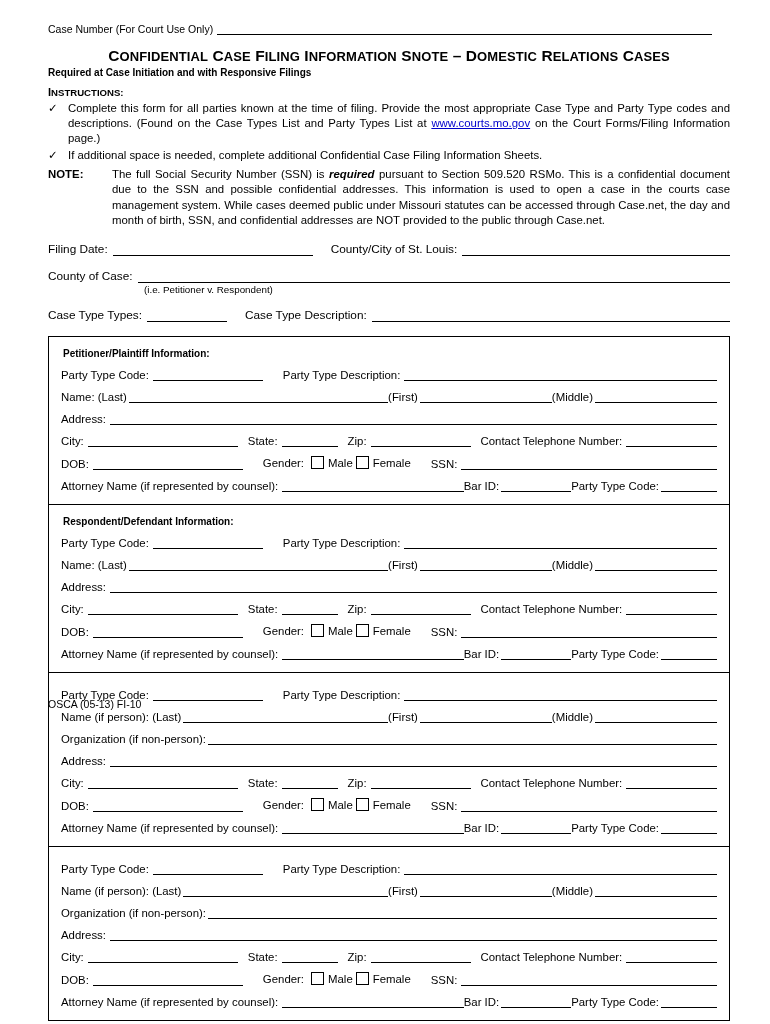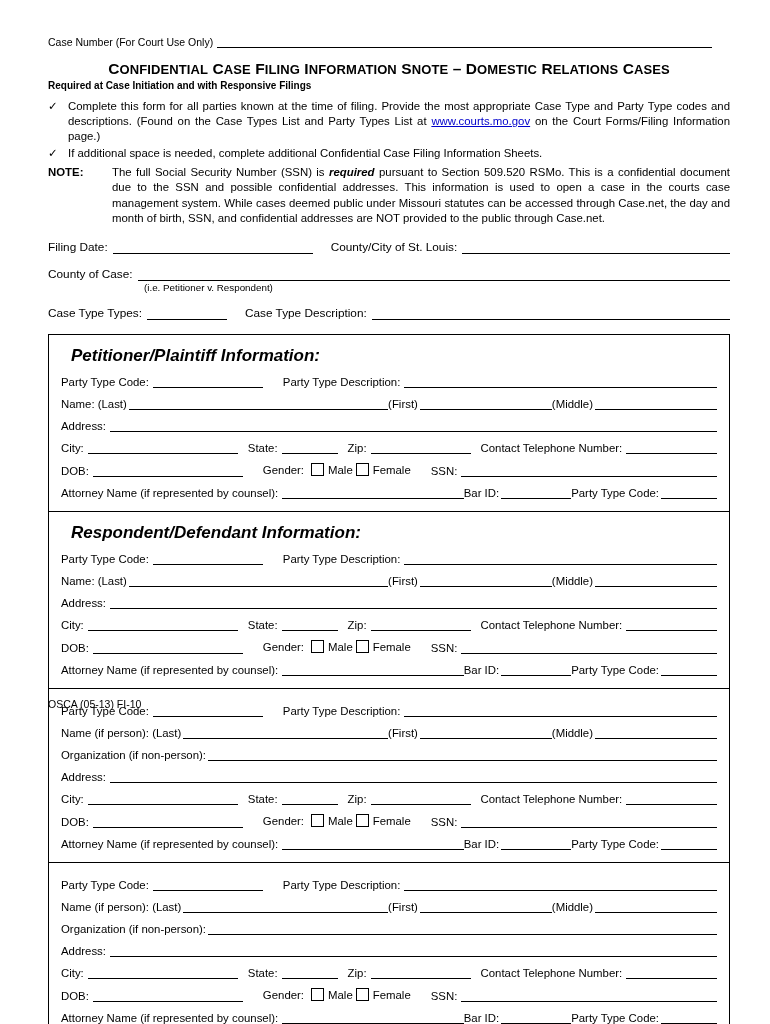--- a/index.html
+++ b/index.html
@@ -11,21 +11,21 @@
     width: 770px;
     height: 1024px;
     font-family: "Liberation Sans", sans-serif;
     color: #000000;
     position: relative;
   }
   .page {
     width: 770px;
     height: 732px;
     box-sizing: border-box;
-    padding: 32px 40px 10px 48px;
+    padding: 19px 40px 10px 48px;
     position: relative;
   }
 
   
   .case-number-line {
     display: flex;
     justify-content: flex-end;
     align-items: flex-end;
     font-size: 10.5px;
     margin-top: 4px;
@@ -122,24 +122,23 @@
     border: 1px solid #000;
     margin-top: 14px;
   }
   .party-block {
     padding: 9px 12px 10px 12px;
     border-bottom: 1px solid #000;
   }
   .party-block:last-child { border-bottom: none; }
 
   .party-title {
-    font-size: 17px;
+    font-size: 10px;
     font-weight: bold;
-    margin: 2px 0 9px 10px;
-    font-style: italic;
+    margin: 2px 0 9px 2px;
   }
 
   .prow {
     display: flex;
     align-items: flex-end;
     font-size: 11.4px;
     margin-bottom: 9px;
   }
   .prow .lbl { white-space: nowrap; padding-right: 4px; }
   .prow .lbl.tight { padding-right: 2px; }
@@ -180,20 +179,21 @@
   <div class="case-number-line">
     <span class="lbl">Case Number (For Court Use Only)</span>
     <span class="rule"></span>
   </div>
 
   <h1 class="title">
     <span>C<span class="sc">ONFIDENTIAL</span> C<span class="sc">ASE</span> F<span class="sc">ILING</span> I<span class="sc">NFORMATION</span> S<span class="sc">NOTE</span> – D<span class="sc">OMESTIC</span> R<span class="sc">ELATIONS</span> C<span class="sc">ASES</span></span>
   </h1>
   <div class="subtitle">Required at Case Initiation and with Responsive Filings</div>
 
+  <div class="instr-head">I<span class="sc">NSTRUCTIONS:</span></div>
 
   <div class="bullet-row">
     <span class="mark">✓</span>
     <span class="txt"><span>Complete this form for all parties known at the time of filing. Provide the most appropriate Case Type and Party Type codes and descriptions. (Found on the Case Types List and Party Types List at </span><a href="#">www.courts.mo.gov</a><span> on the Court Forms/Filing Information page.)</span></span>
   </div>
 
   <div class="bullet-row">
     <span class="mark">✓</span>
     <span class="txt">If additional space is needed, complete additional Confidential Case Filing Information Sheets.</span>
   </div>

